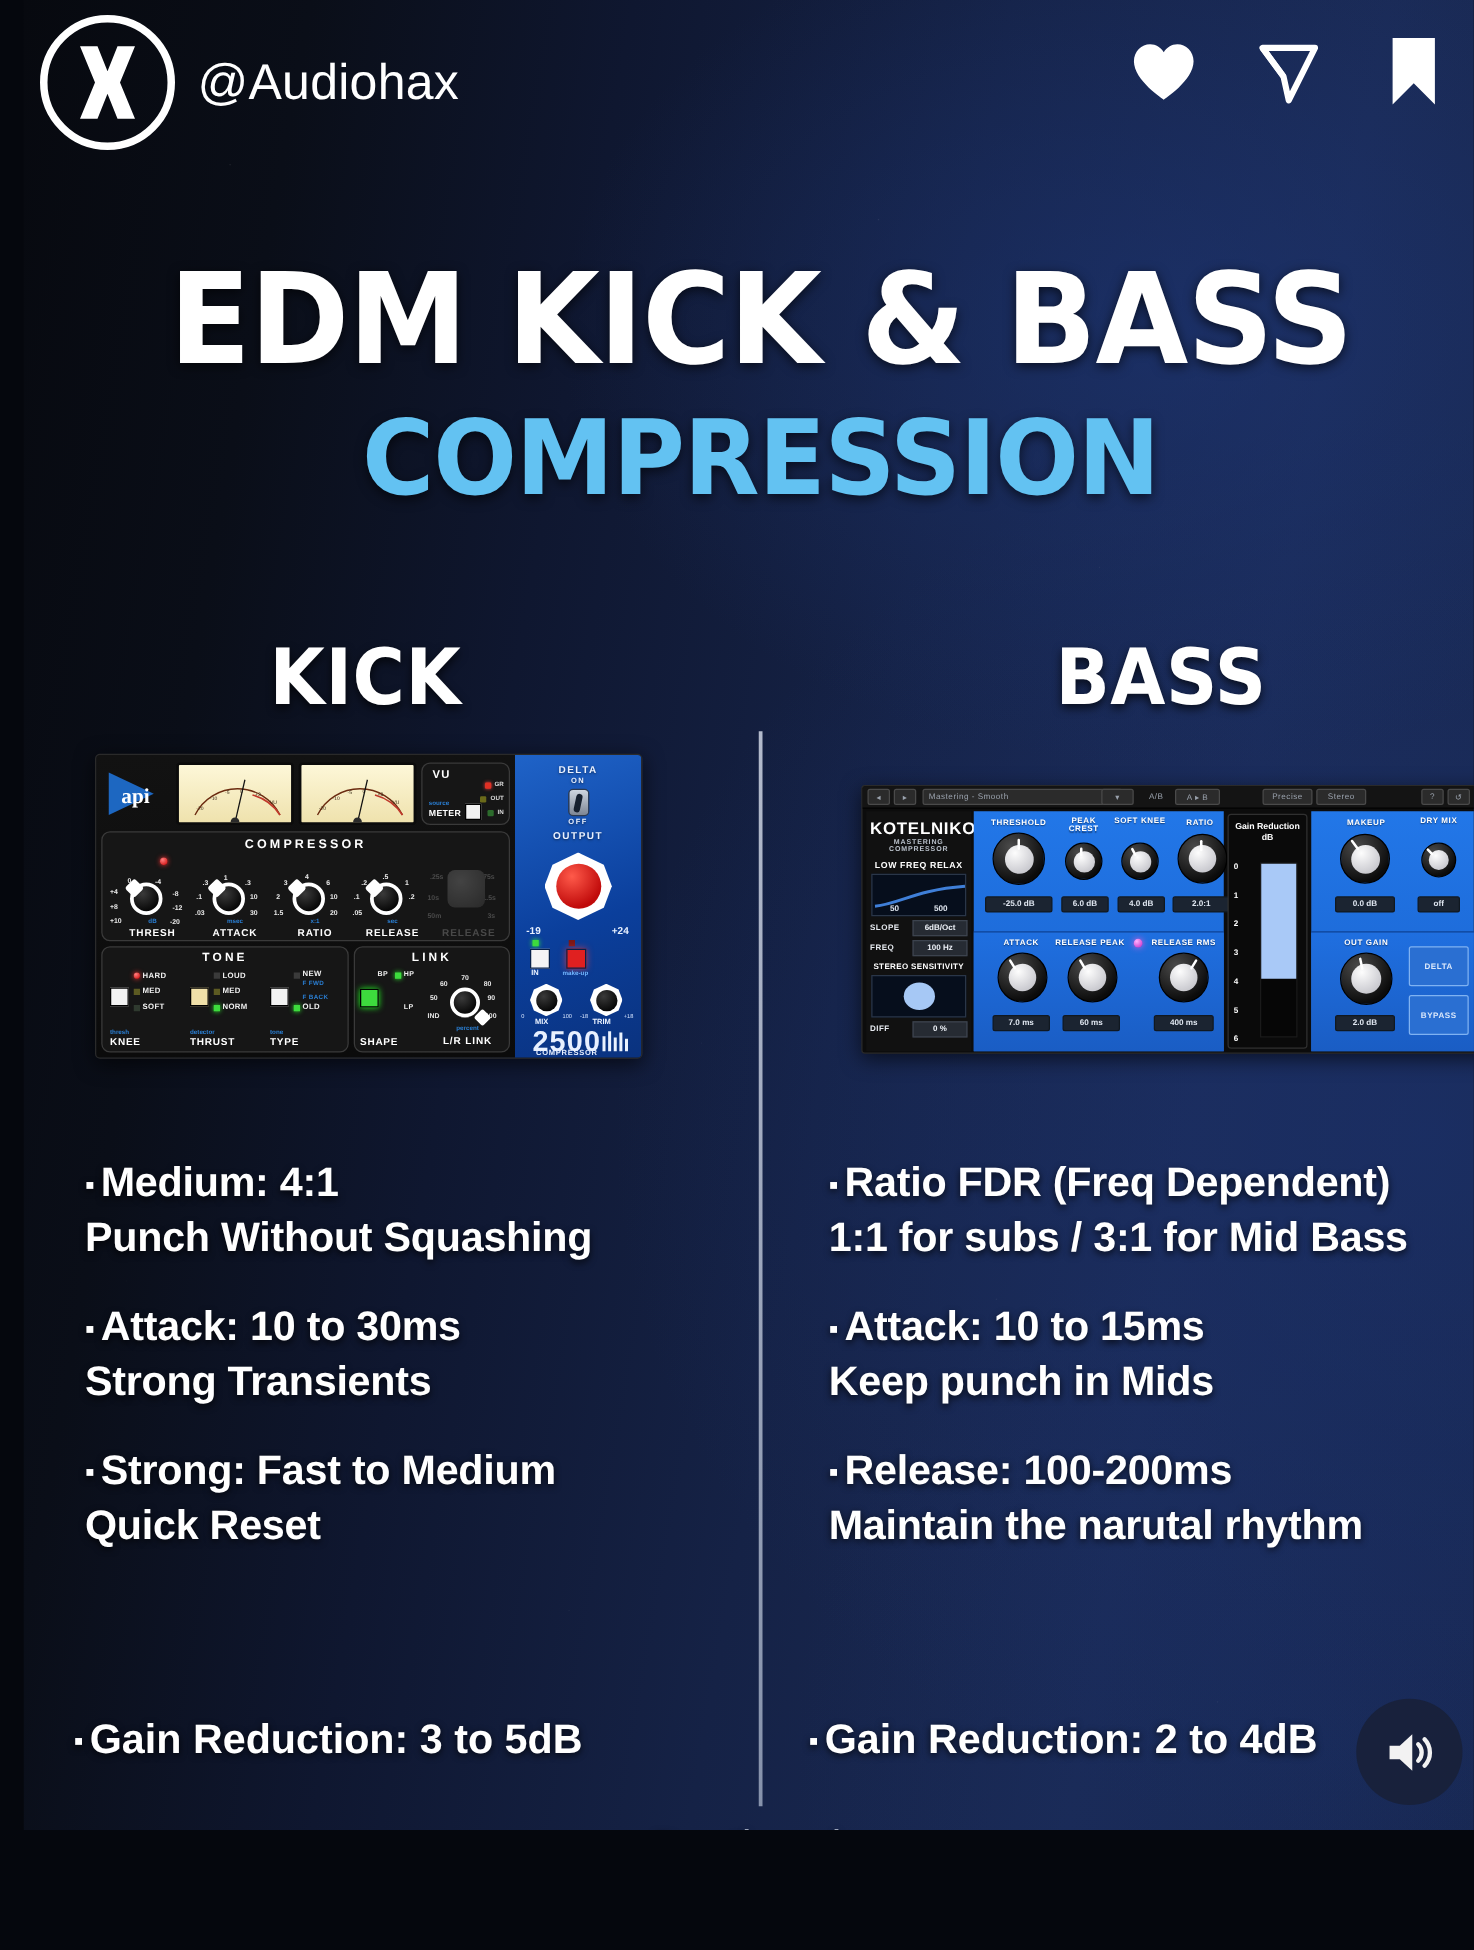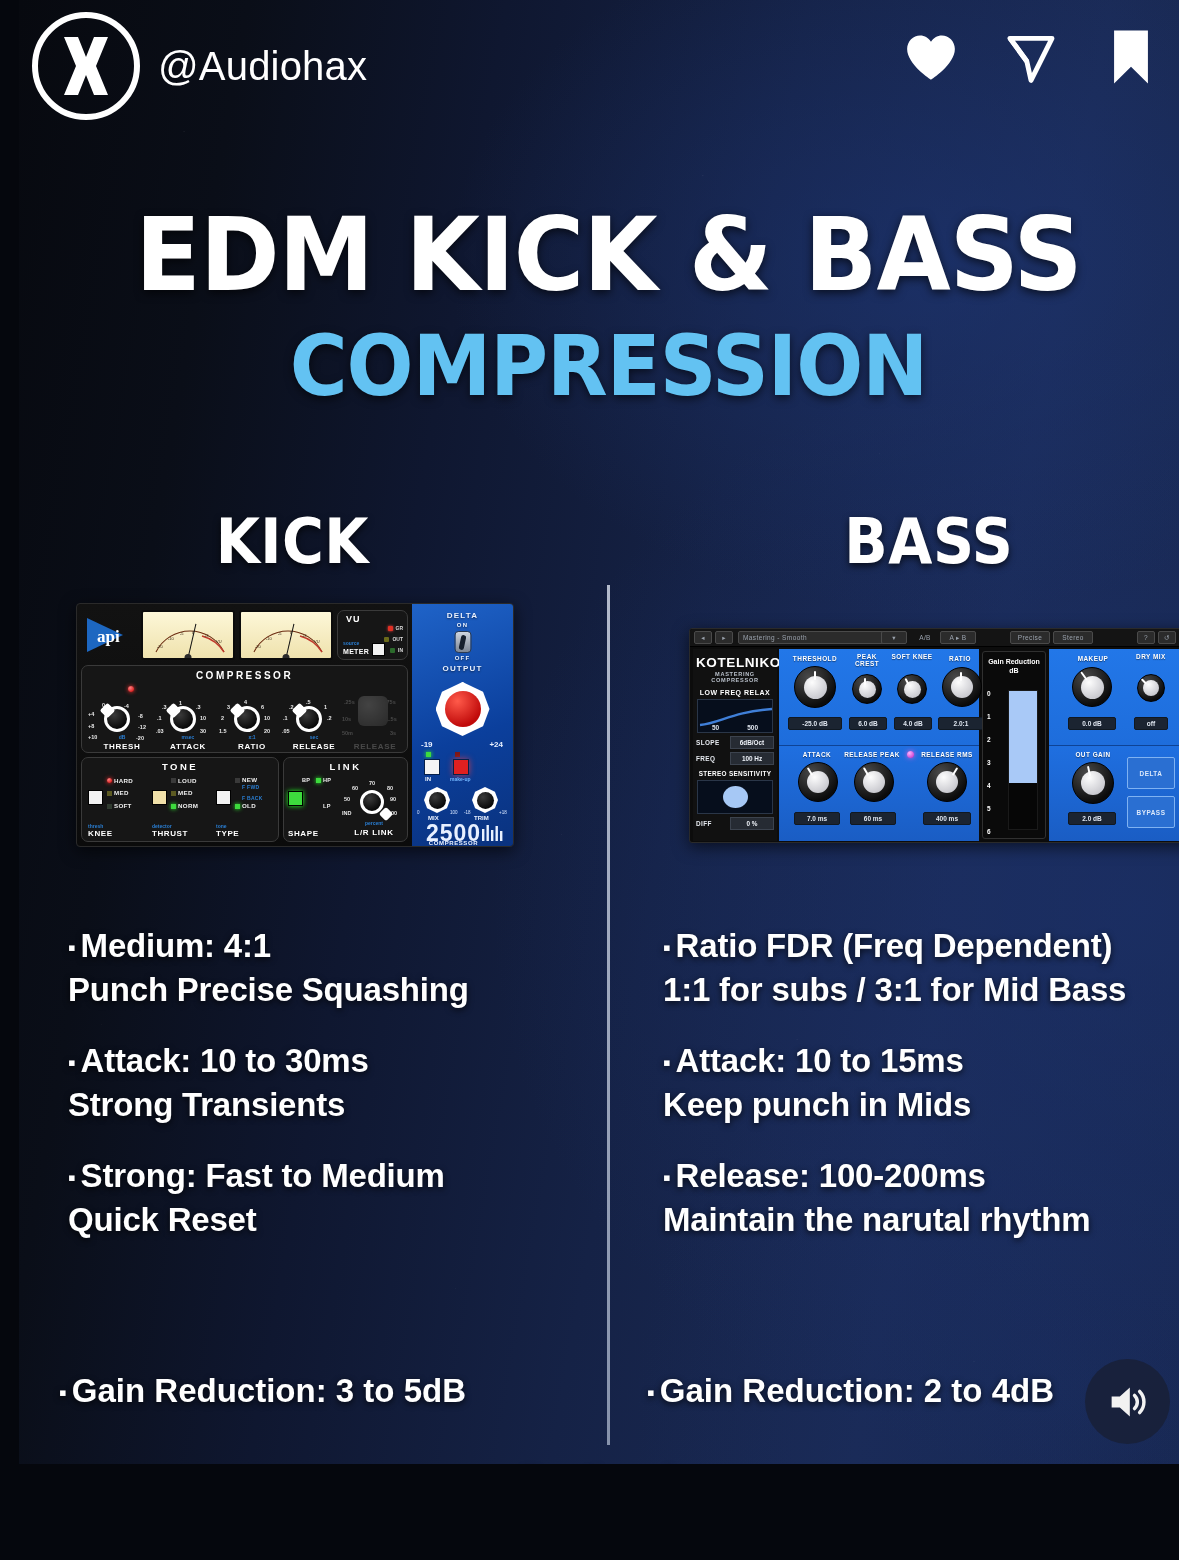--- a/index.html
+++ b/index.html
@@ -688,21 +688,21 @@
       </div>
     <div class="kval" style="left:378px;top:183px;width:48px;">2.0 dB</div>
 
     <div class="kbtn" style="left:437px;top:128px;width:48px;height:32px;">DELTA</div>
     <div class="kbtn" style="left:437px;top:167px;width:48px;height:32px;">BYPASS</div>
   </div>
 
   <div class="bullets left">
     <div class="blk">
       <div class="hd"><span class="dot">▪</span><span>Medium:  4:1</span></div>
-      <div class="sub">Punch Precise Squashing</div>
+      <div class="sub">Punch Without Squashing</div>
     </div>
     <div class="blk">
       <div class="hd"><span class="dot">▪</span><span>Attack:  10 to 30ms</span></div>
       <div class="sub">Strong Transients</div>
     </div>
     <div class="blk">
       <div class="hd"><span class="dot">▪</span><span>Strong:  Fast to Medium</span></div>
       <div class="sub">Quick Reset</div>
     </div>
   </div>

